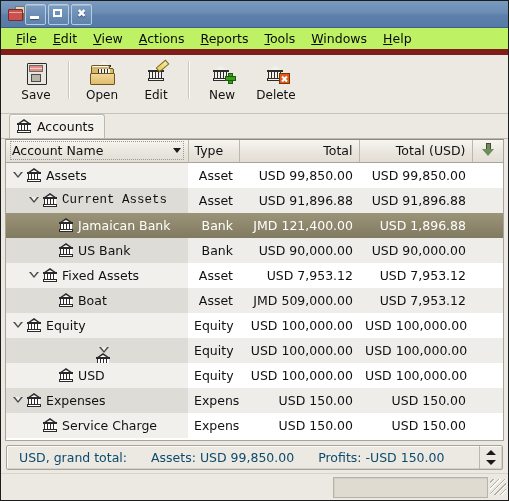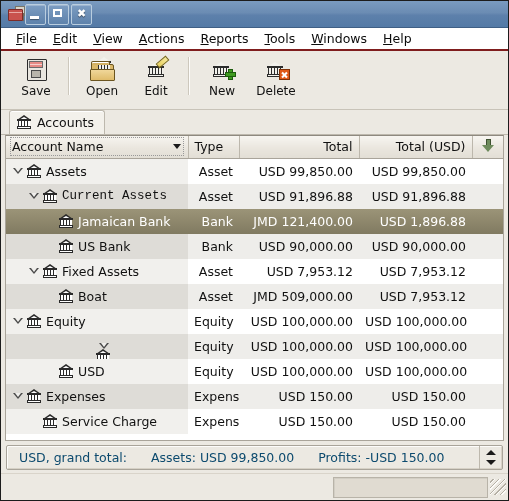--- a/index.html
+++ b/index.html
@@ -117,22 +117,22 @@
     position: absolute; left: 4px; top: 4px;
     width: 9px; height: 8px;
     border: 2px solid #fff;
     box-sizing: border-box;
   }
 
   
   .menubar {
     flex: 0 0 21px;
     height: 21px;
-    background: #ffffff;
-    border-bottom: 2px solid #7f1d1d;
+    background: #bef264;
+    border-bottom: 6px solid #7f1d1d;
     display: flex;
     align-items: center;
     padding-left: 7px;
   }
   .menu-item {
     padding: 2px 8px 2px 8px;
     font-size: 12.5px;
     color: #0b0b0b;
     white-space: nowrap;
   }

